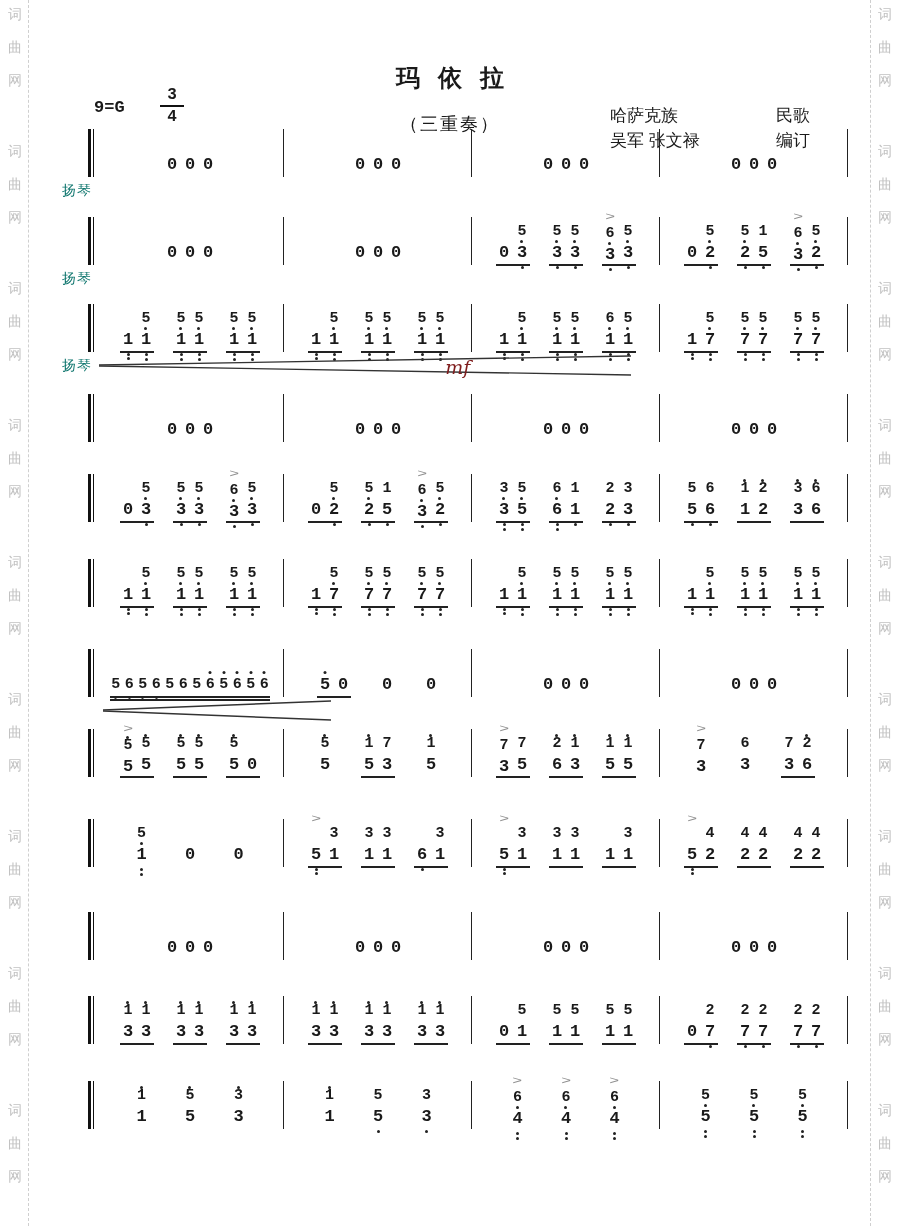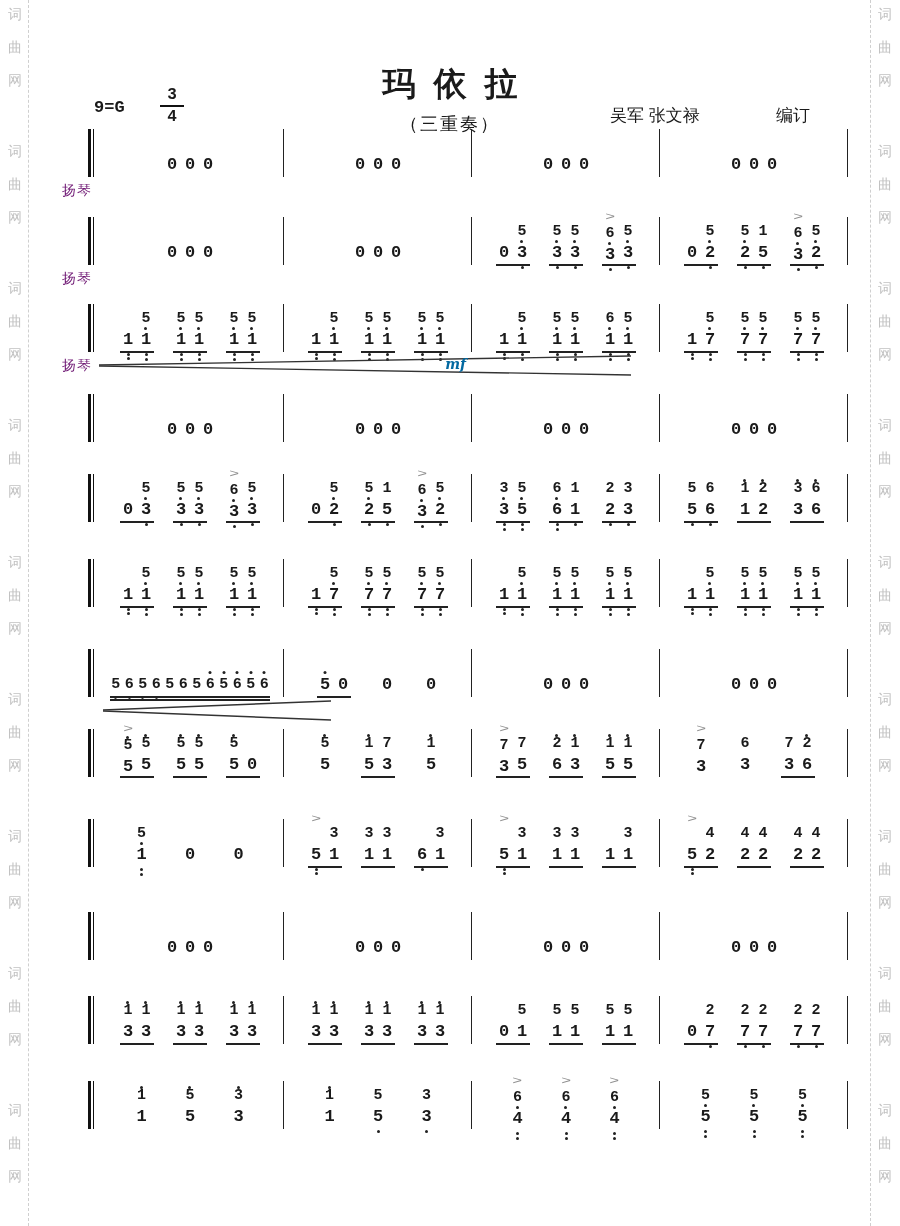--- a/index.html
+++ b/index.html
@@ -5,21 +5,21 @@
   html,body{margin:0;padding:0;}
   body{
     width:900px;height:1226px;position:relative;background:#ffffff;
     font-family:"Liberation Sans","DejaVu Sans",sans-serif;color:#1a1a1a;overflow:hidden;
   }
   
   .wm-line{position:absolute;top:0;bottom:0;width:0;border-left:1px dashed #cfcfcf;}
   .wm-char{position:absolute;font-size:14px;color:#c2c2c2;font-family:"DejaVu Sans",sans-serif;}
   
   .title{position:absolute;top:62px;left:50%;transform:translateX(-50%);
-    font-size:33px;font-weight:700;letter-spacing:18px;padding-left:18px;white-space:nowrap;}
+    font-size:24px;font-weight:700;letter-spacing:18px;padding-left:18px;white-space:nowrap;}
   .subtitle{position:absolute;top:112px;left:50%;transform:translateX(-50%);
     font-size:18px;letter-spacing:2px;white-space:nowrap;}
   .keysig{position:absolute;top:98px;left:94px;font-size:17px;font-weight:600;
     font-family:"Liberation Mono","DejaVu Sans Mono",monospace;}
   .timesig{position:absolute;top:86px;left:160px;width:24px;text-align:center;
     font-size:16px;font-weight:700;font-family:"Liberation Mono","DejaVu Sans Mono",monospace;line-height:18px;}
   .timesig .fbar{display:block;height:2px;background:#111;margin:1px 0;}
   .credits{position:absolute;left:610px;top:103px;width:200px;font-size:17px;}
   .credits .row{display:flex;justify-content:space-between;line-height:25px;white-space:nowrap;}
   
@@ -38,37 +38,41 @@
   .nc.tight{width:13.5px;}
   .acc{height:12px;line-height:12px;font-size:11px;color:#8f8f8f;transform:scaleX(1.5);font-weight:400;}
   .up{height:22px;display:flex;flex-direction:column;align-items:center;}
   .up .da,.up .db{height:4px;display:flex;align-items:center;}
   .up .dg{height:14px;line-height:14px;font-size:15px;}
   .mn{height:20px;line-height:20px;font-size:17px;position:relative;}
   .nc.tight .mn{font-size:15px;}
   .mn .mda{position:absolute;top:-4px;left:50%;transform:translateX(-50%);}
   .bd{height:10px;display:flex;flex-direction:column;align-items:center;gap:1.5px;padding-top:3px;}
   .dot{width:3px;height:3px;border-radius:50%;background:#222;}
-  .inst-label{position:absolute;left:62px;font-size:14px;letter-spacing:1px;color:#701a75;}
-  .dyn{position:absolute;font-size:14px;font-weight:700;font-style:italic;
-    font-family:"DejaVu Serif",serif;color:#0369a1;}
+  .inst-label{position:absolute;left:62px;font-size:14px;letter-spacing:1px;color:#0f766e;}
+  .dyn{position:absolute;font-size:19px;font-weight:400;font-style:italic;
+    font-family:"DejaVu Serif",serif;color:#7f1d1d;}
   .hp{position:absolute;}
 </style>
 </head>
 <body>
 
 <div class="title">玛依拉</div>
 <div class="subtitle">（三重奏）</div>
 <div class="keysig">9=G</div>
 <div class="timesig">
   <span>3</span>
   <span class="fbar"></span>
   <span>4</span>
 </div>
 <div class="credits">
+  <div class="row">
+    <span>哈萨克族</span>
+    <span>民歌</span>
+  </div>
   <div class="row">
     <span>吴军 张文禄</span>
     <span>编订</span>
   </div>
 </div>
 
 <div id="watermarks">
     <div class="wm-line" style="left: 28px;"></div>
     <div class="wm-line" style="left: 870px;"></div>
     <div class="wm-char" style="left: 8px; top: 6px;">词</div>

